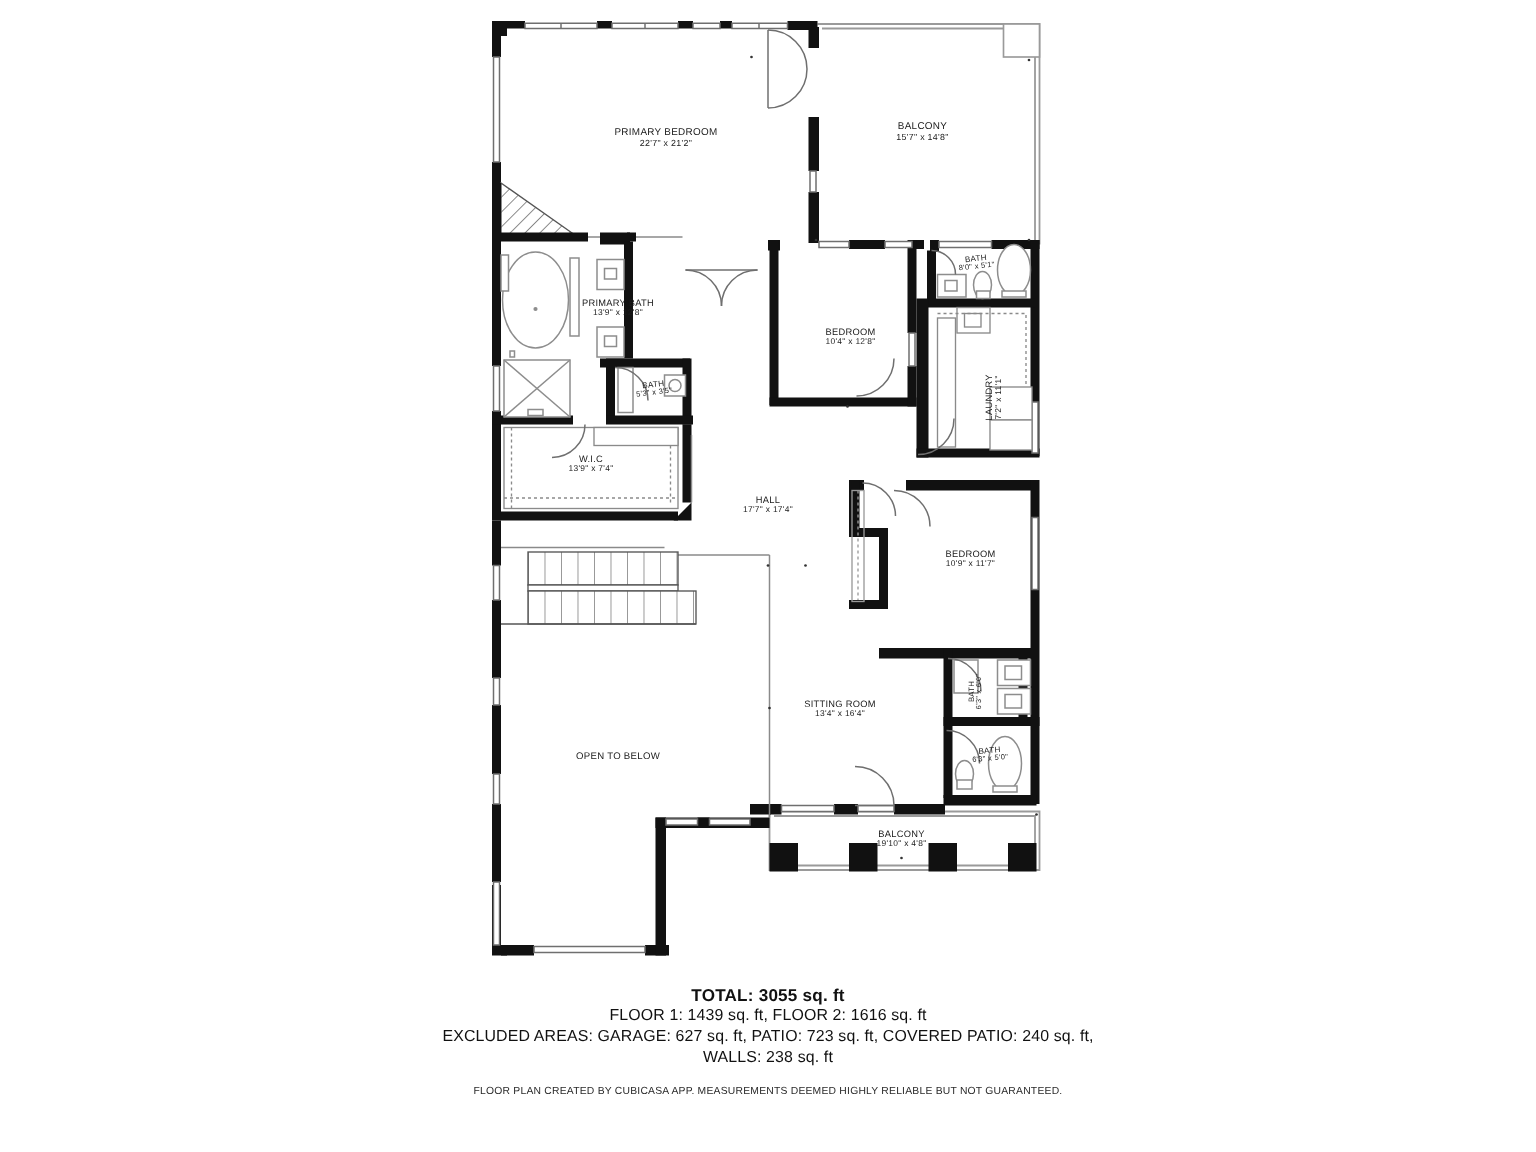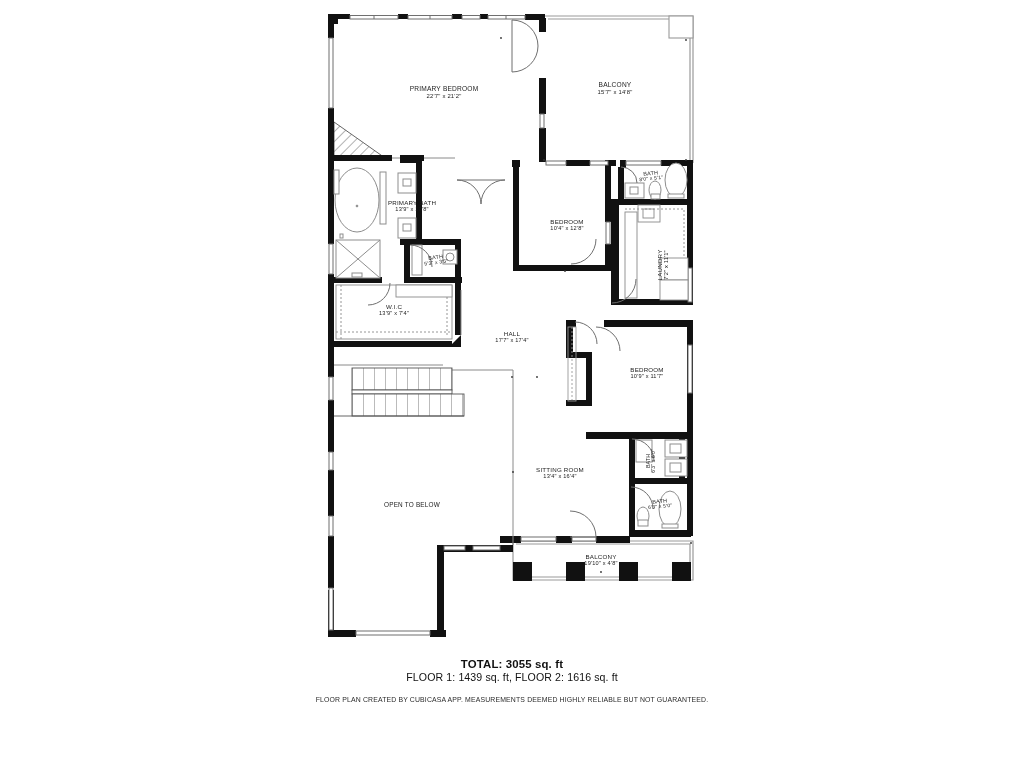--- a/index.html
+++ b/index.html
@@ -389,16 +389,18 @@
   </div>
 
   <div class="label" style="left:601px;top:553px;transform:translate(-50%,0);">
     <span class="nm">BALCONY</span>
     <span class="dm">19'10" x 4'8"</span>
   </div>
 
   <div id="footer">
     <div class="total">TOTAL: 3055 sq. ft</div>
     <div class="line">FLOOR 1: 1439 sq. ft, FLOOR 2: 1616 sq. ft</div>
+    <div class="line">EXCLUDED AREAS: GARAGE: 627 sq. ft, PATIO: 723 sq. ft, COVERED PATIO: 240 sq. ft,</div>
+    <div class="line">WALLS: 238 sq. ft</div>
     <div class="disc">FLOOR PLAN CREATED BY CUBICASA APP. MEASUREMENTS DEEMED HIGHLY RELIABLE BUT NOT GUARANTEED.</div>
   </div>
 
 </div>
 
 </body></html>

